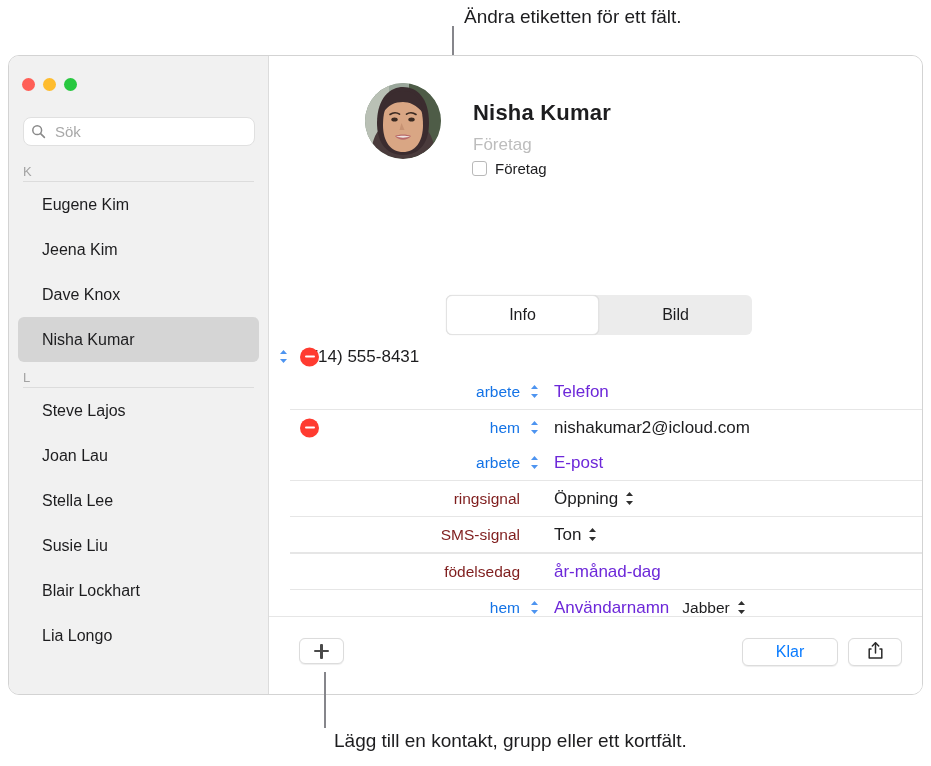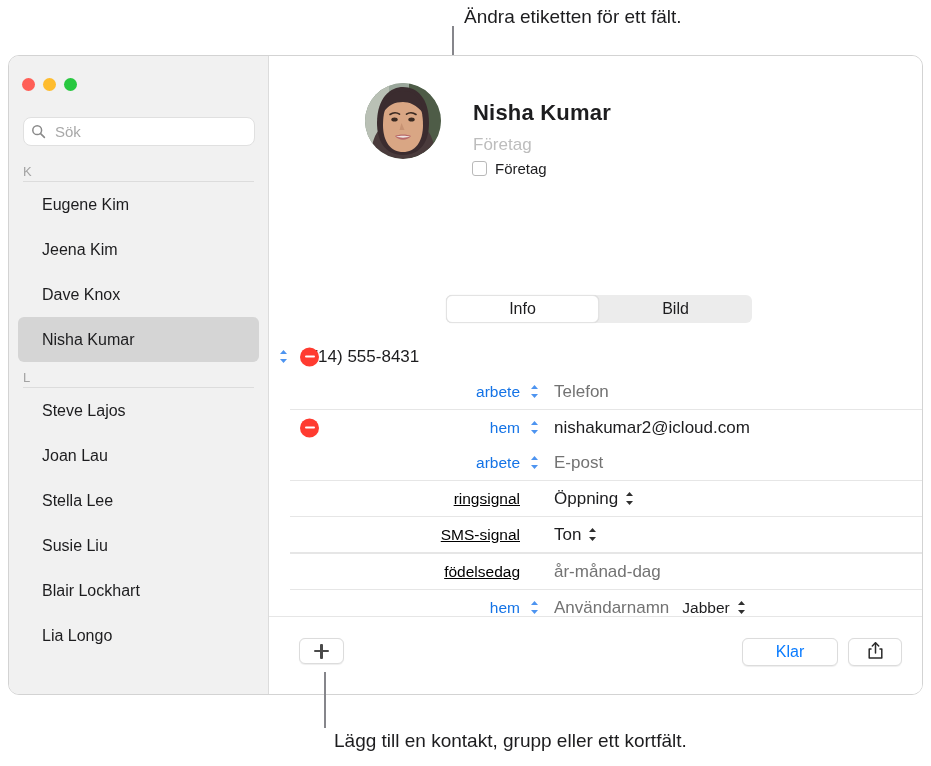--- a/index.html
+++ b/index.html
@@ -136,21 +136,21 @@
     background:#fff;
     box-sizing:border-box;
   }
   .company-check-label{
     margin-left:8px;font-size:15px;color:#1d1d1f;
   }
 
   
   .segmented{
     position:absolute;left:177px;top:239px;
-    width:306px;height:28px;
+    width:306px;height:40px;
     background:#ececec;
     border-radius:6px;
     display:flex;
     box-sizing:border-box;
   }
   .seg{
     flex:1 1 50%;
     display:flex;align-items:center;justify-content:center;
     font-size:16px;color:#1d1d1f;
     border-radius:6px;
@@ -190,34 +190,34 @@
 
   .lbl{
     width:163px;
     text-align:right;
     font-size:15.5px;
     box-sizing:border-box;
     padding-right:0;
     margin-left:88px;
   }
   .lbl.link{color:#1473e6;}
-  .lbl.plain{color:#000000;text-decoration:underline;}
+  .lbl.plain{color:#7f1d1d;}
   .stepper{
     width:20px;
     display:flex;align-items:center;justify-content:center;
     margin-left:4px;
   }
   .val{
     margin-left:10px;
     font-size:17px;
     color:#1d1d1f;
     white-space:nowrap;
     display:flex;align-items:center;
   }
-  .val.ph{color:#737373;}
+  .val.ph{color:#6d28d9;}
   .inline-stepper{margin-left:7px;display:inline-flex;align-items:center;}
   .val2{margin-left:13px;font-size:15.5px;color:#1d1d1f;}
 
   .partial-minus{
     position:absolute;left:31px;top:611px;
     width:19px;height:9px;overflow:hidden;
   }
   .partial-minus .pm-circle{
     width:19px;height:19px;border-radius:50%;background:#ff3b30;
   }

